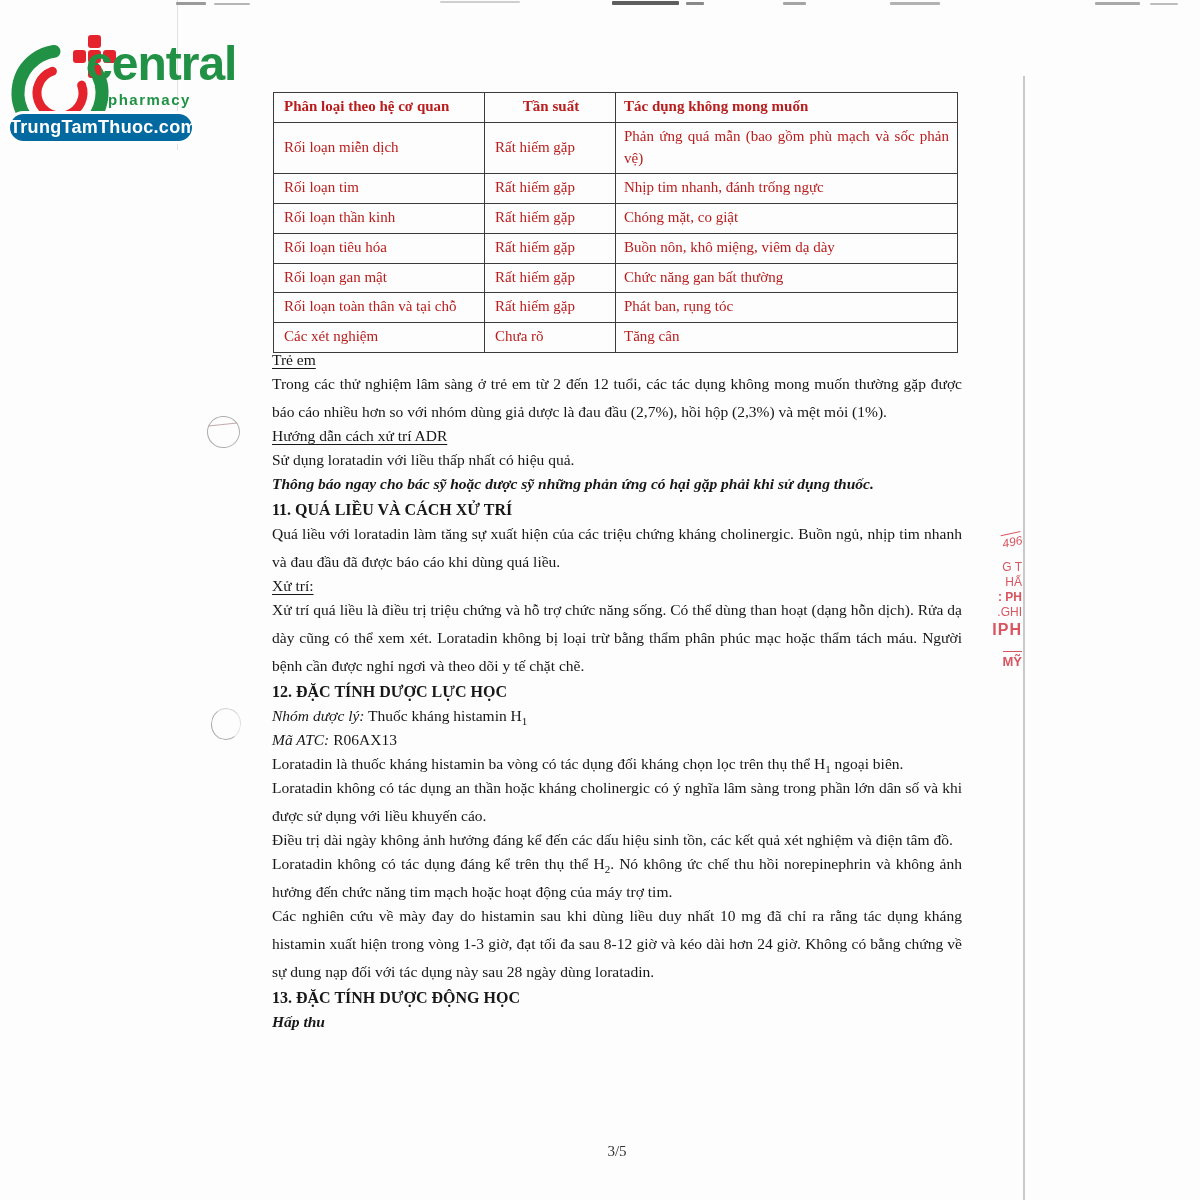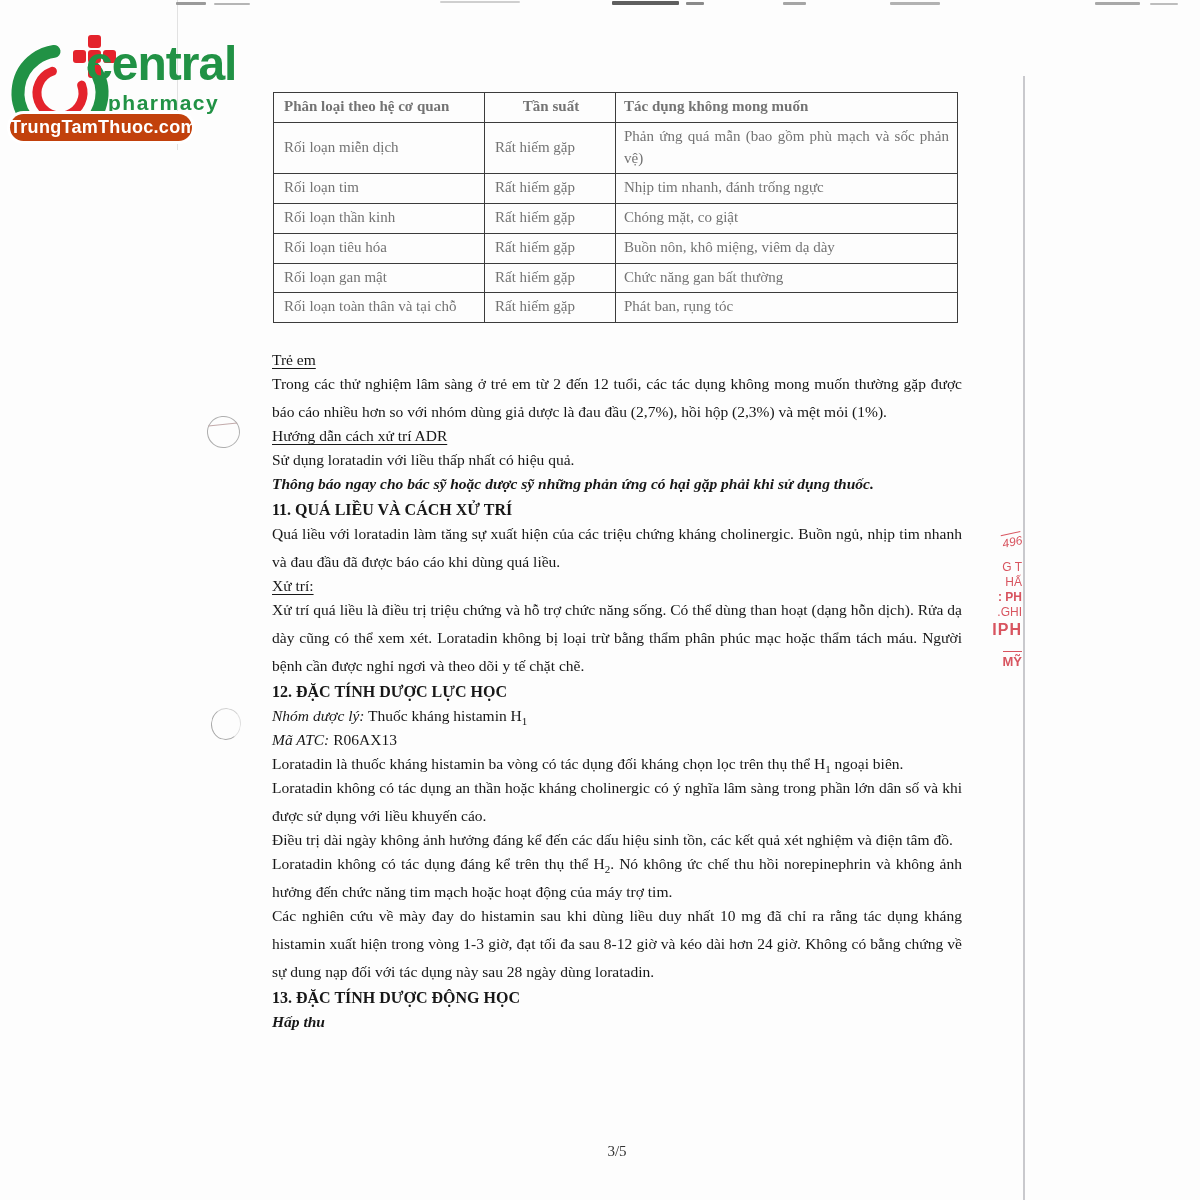--- a/index.html
+++ b/index.html
@@ -21,26 +21,26 @@
   .d8{left:214px;top:3px;width:36px;height:2px;background:#b5b5b5;}
   .d9{left:440px;top:1px;width:80px;height:2px;background:#cfcfcf;}
   .punch{position:absolute;border-radius:50%;background:transparent;}
   .punch.h1{left:207px;top:416px;width:31px;height:30px;border:1.6px solid #aeaeae;transform:rotate(-6deg);}
   .punch.h1::before{content:"";position:absolute;left:1px;right:1px;top:7px;border-top:1.3px solid #c2aaaa;}
   .punch.h2{left:211px;top:708px;width:28px;height:30px;border:1.6px solid #ababab;border-right-color:#e0e0e0;border-top-color:#d2d2d2;transform:rotate(8deg);}
   
   .logo{position:absolute;left:0;top:20px;width:240px;height:130px;}
   .logo-icon{position:absolute;left:8px;top:13px;width:112px;height:112px;}
   .brand{position:absolute;left:86px;top:20px;font-family:"Liberation Sans",sans-serif;font-weight:bold;font-size:48px;letter-spacing:-1px;color:#219245;line-height:1;}
-  .brand-sub{position:absolute;left:108px;top:72px;font-family:"Liberation Sans",sans-serif;font-weight:600;font-size:21px;letter-spacing:1.5px;color:#219245;line-height:1;}
-  .banner{position:absolute;left:10px;top:94px;width:182px;height:27px;background:#c2410c;border-radius:14px;box-shadow:0 0 0 3px #fff;
+  .brand-sub{position:absolute;left:108px;top:72px;font-family:"Liberation Sans",sans-serif;font-weight:600;font-size:15px;letter-spacing:1.5px;color:#219245;line-height:1;}
+  .banner{position:absolute;left:10px;top:94px;width:182px;height:27px;background:#0369a1;border-radius:14px;box-shadow:0 0 0 3px #fff;
     color:#fff;font-family:"Liberation Sans",sans-serif;font-weight:bold;font-size:18px;line-height:27px;text-align:center;letter-spacing:.3px;}
   
   table.adr{position:absolute;left:273px;top:92px;width:684px;border-collapse:collapse;table-layout:fixed;
-    font-size:15px;color:#737373;}
+    font-size:15px;color:#b91c1c;}
   table.adr th,table.adr td{border:1.6px solid #3c3c3c;padding:3px 8px 4px 10px;vertical-align:middle;text-align:left;font-weight:normal;line-height:1.45;}
   table.adr th{font-weight:bold;}
   table.adr th.c2{text-align:center;}
   table.adr td.c3,table.adr th.c3{padding-left:8px;}
   table.adr td.c3{text-align:justify;}
   
   .doc{position:absolute;left:272px;top:346px;width:690px;font-size:15.5px;line-height:28px;color:#171717;}
   .doc p{margin:0 0 -4px 0;text-align:justify;}
   .doc .uhead{margin:0 0 -4px 0;text-decoration:underline;text-underline-offset:3px;}
   .doc .h{margin:2px 0 -4px 0;font-weight:bold;font-size:16px;}
@@ -132,20 +132,25 @@
   <tr>
     <td>Rối loạn gan mật</td>
     <td>Rất hiếm gặp</td>
     <td class="c3">Chức năng gan bất thường</td>
   </tr>
   <tr>
     <td>Rối loạn toàn thân và tại chỗ</td>
     <td>Rất hiếm gặp</td>
     <td class="c3">Phát ban, rụng tóc</td>
   </tr>
+  <tr>
+    <td>Các xét nghiệm</td>
+    <td>Chưa rõ</td>
+    <td class="c3">Tăng cân</td>
+  </tr>
 </tbody>
   </table>
 
 <div class="doc">
   <p class="uhead">Trẻ em</p>
   <p>Trong các thử nghiệm lâm sàng ở trẻ em từ 2 đến 12 tuổi, các tác dụng không mong muốn thường gặp được báo cáo nhiều hơn so với nhóm dùng giả dược là đau đầu (2,7%), hồi hộp (2,3%) và mệt mỏi (1%).</p>
   <p class="uhead">Hướng dẫn cách xử trí ADR</p>
   <p>Sử dụng loratadin với liều thấp nhất có hiệu quả.</p>
   <p class="bi">Thông báo ngay cho bác sỹ hoặc dược sỹ những phản ứng có hại gặp phải khi sử dụng thuốc.</p>
 

